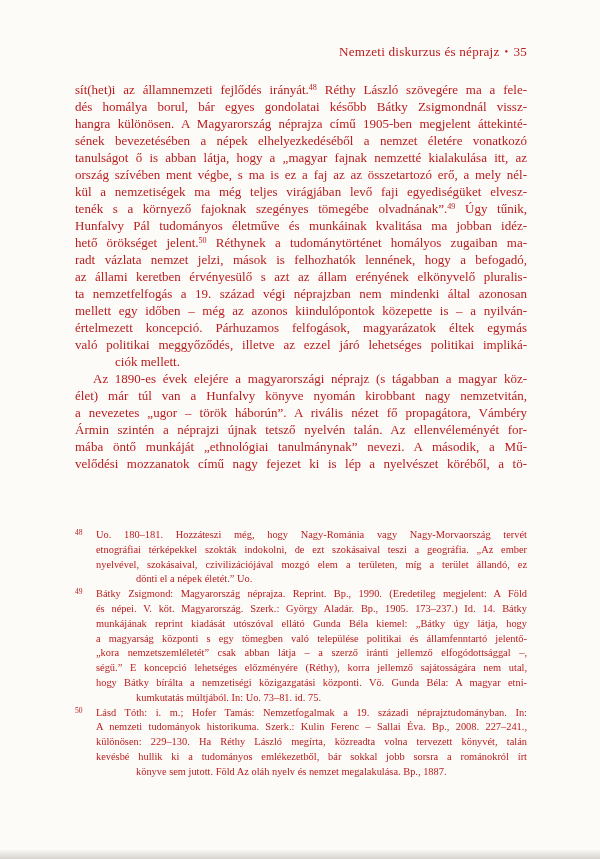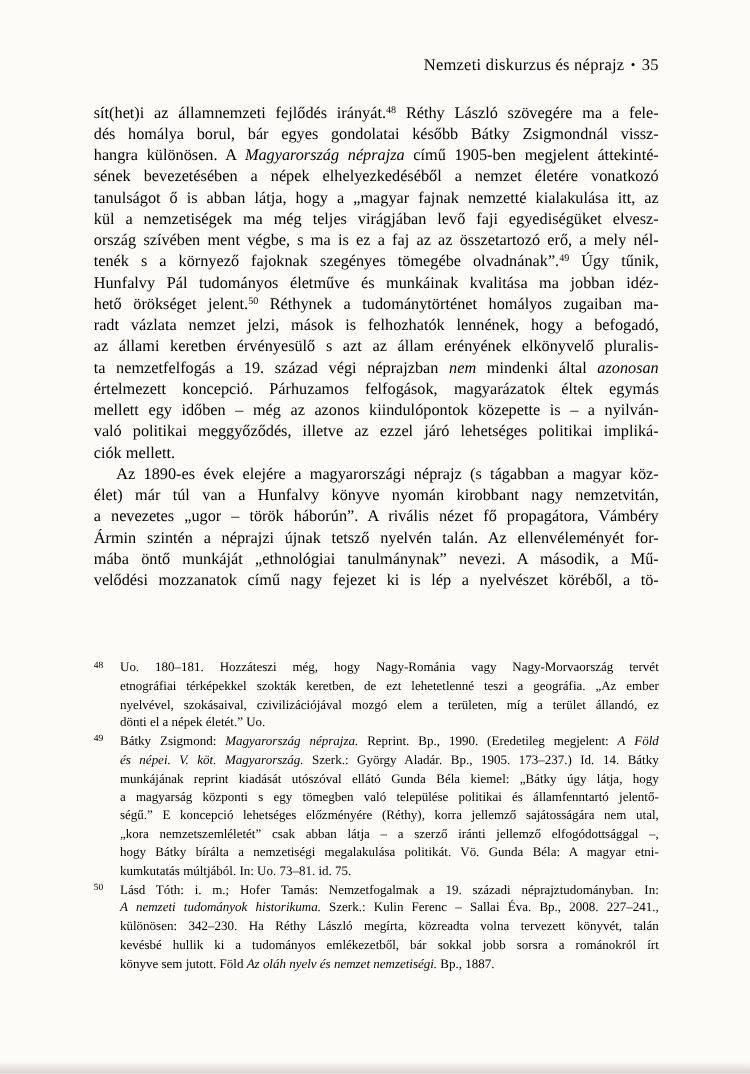--- a/index.html
+++ b/index.html
@@ -32,23 +32,23 @@
     width: 452px;
     font-size: 13px;
     line-height: 17px;
   }
   .line {
     white-space: nowrap;
     text-align: justify;
     text-align-last: justify;
     height: 17px;
   }
-  .line.last { text-align-last: left; }
+  .line.last { text-align-last: left; margin-left: 40px; }
   .line.indent { padding-left: 18px; }
-  .it { font-style: italic; }
+  .it { }
   sup {
     font-size: 0.62em;
     line-height: 0;
     vertical-align: baseline;
     position: relative;
     top: -0.48em;
   }
   .footnotes-section {
     position: absolute;
     top: 528px; left: 75px;
@@ -68,84 +68,84 @@
     position: absolute;
     left: 0; right: 0; bottom: 0;
     height: 10px;
     background: linear-gradient(to bottom, rgba(233,231,227,0) 0%, rgba(210,207,202,0.9) 100%);
     pointer-events: none;
   }
 </style>
 </head>
 <body>
 
-<div class="page" style="background: rgb(252, 251, 248); color: #000000;">
+<div class="page" style="background: rgb(252, 251, 248); color: #b91c1c;">
   <div class="running-header">
     <span>Nemzeti diskurzus és néprajz</span><span class="bullet">•</span><span>35</span>
   </div>
 
   <div class="body-text">
       <div>
         <div class="line"><span>sít(het)i az államnemzeti fejlődés irányát.</span><sup>48</sup><span> Réthy László szövegére ma a fele-</span></div>
         <div class="line"><span>dés homálya borul, bár egyes gondolatai később Bátky Zsigmondnál vissz-</span></div>
         <div class="line"><span>hangra különösen. A </span><span class="it">Magyarország néprajza</span><span> című 1905-ben megjelent áttekinté-</span></div>
         <div class="line"><span>sének bevezetésében a népek elhelyezkedéséből a nemzet életére vonatkozó</span></div>
         <div class="line"><span>tanulságot ő is abban látja, hogy a „magyar fajnak nemzetté kialakulása itt, az</span></div>
+        <div class="line"><span>ország szívében ment végbe, s ma is ez a faj az az összetartozó erő, a mely nél-</span></div>
         <div class="line"><span>kül a nemzetiségek ma még teljes virágjában levő faji egyediségüket elvesz-</span></div>
-        <div class="line"><span>ország szívében ment végbe, s ma is ez a faj az az összetartozó erő, a mely nél-</span></div>
         <div class="line"><span>tenék s a környező fajoknak szegényes tömegébe olvadnának”.</span><sup>49</sup><span> Úgy tűnik,</span></div>
         <div class="line"><span>Hunfalvy Pál tudományos életműve és munkáinak kvalitása ma jobban idéz-</span></div>
         <div class="line"><span>hető örökséget jelent.</span><sup>50</sup><span> Réthynek a tudománytörténet homályos zugaiban ma-</span></div>
         <div class="line"><span>radt vázlata nemzet jelzi, mások is felhozhatók lennének, hogy a befogadó,</span></div>
         <div class="line"><span>az állami keretben érvényesülő s azt az állam erényének elkönyvelő pluralis-</span></div>
         <div class="line"><span>ta nemzetfelfogás a 19. század végi néprajzban </span><span class="it">nem</span><span> mindenki által </span><span class="it">azonosan</span></div>
+        <div class="line"><span>mellett egy időben – még az azonos kiindulópontok közepette is – a nyilván-</span></div>
         <div class="line"><span>értelmezett koncepció. Párhuzamos felfogások, magyarázatok éltek egymás</span></div>
-        <div class="line"><span>mellett egy időben – még az azonos kiindulópontok közepette is – a nyilván-</span></div>
         <div class="line"><span>való politikai meggyőződés, illetve az ezzel járó lehetséges politikai impliká-</span></div>
         <div class="line last"><span>ciók mellett.</span></div>
       </div>
       <div>
         <div class="line indent"><span>Az 1890-es évek elejére a magyarországi néprajz (s tágabban a magyar köz-</span></div>
         <div class="line"><span>élet) már túl van a Hunfalvy könyve nyomán kirobbant nagy nemzetvitán,</span></div>
         <div class="line"><span>a nevezetes „ugor – török háborún”. A rivális nézet fő propagátora, Vámbéry</span></div>
         <div class="line"><span>Ármin szintén a néprajzi újnak tetsző nyelvén talán. Az ellenvéleményét for-</span></div>
         <div class="line"><span>mába öntő munkáját „ethnológiai tanulmánynak” nevezi. A második, a Mű-</span></div>
         <div class="line"><span>velődési mozzanatok című nagy fejezet ki is lép a nyelvészet köréből, a tö-</span></div>
       </div>
     </div>
 
   <div class="footnotes-section">
       <div class="footnote">
         <div class="fn-num"><sup>48</sup></div>
         <div class="fn-lines">
           <div class="line"><span>Uo. 180–181. Hozzáteszi még, hogy Nagy-Románia vagy Nagy-Morvaország tervét</span></div>
-          <div class="line"><span>etnográfiai térképekkel szokták keretben, de ezt lehetetlenné teszi a geográfia. „Az ember</span></div>
+          <div class="line"><span>etnográfiai térképekkel szokták indokolni, de ezt szokásaival teszi a geográfia. „Az ember</span></div>
           <div class="line"><span>nyelvével, szokásaival, czivilizációjával mozgó elem a területen, míg a terület állandó, ez</span></div>
           <div class="line last"><span>dönti el a népek életét.” Uo.</span></div>
         </div>
       </div>
       <div class="footnote">
         <div class="fn-num"><sup>49</sup></div>
         <div class="fn-lines">
           <div class="line"><span>Bátky Zsigmond: </span><span class="it">Magyarország néprajza.</span><span> Reprint. Bp., 1990. (Eredetileg megjelent: </span><span class="it">A Föld</span></div>
           <div class="line"><span class="it">és népei. V. köt. Magyarország.</span><span> Szerk.: György Aladár. Bp., 1905. 173–237.) Id. 14. Bátky</span></div>
           <div class="line"><span>munkájának reprint kiadását utószóval ellátó Gunda Béla kiemel: „Bátky úgy látja, hogy</span></div>
           <div class="line"><span>a magyarság központi s egy tömegben való települése politikai és államfenntartó jelentő-</span></div>
+          <div class="line"><span>„kora nemzetszemléletét” csak abban látja – a szerző iránti jellemző elfogódottsággal –,</span></div>
           <div class="line"><span>ségű.” E koncepció lehetséges előzményére (Réthy), korra jellemző sajátosságára nem utal,</span></div>
-          <div class="line"><span>„kora nemzetszemléletét” csak abban látja – a szerző iránti jellemző elfogódottsággal –,</span></div>
-          <div class="line"><span>hogy Bátky bírálta a nemzetiségi megalakulása politikát. Vö. Gunda Béla: A magyar etni-</span></div>
+          <div class="line"><span>hogy Bátky bírálta a nemzetiségi közigazgatási központi. Vö. Gunda Béla: A magyar etni-</span></div>
           <div class="line last"><span>kumkutatás múltjából. In: Uo. 73–81. id. 75.</span></div>
         </div>
       </div>
       <div class="footnote">
         <div class="fn-num"><sup>50</sup></div>
         <div class="fn-lines">
           <div class="line"><span>Lásd Tóth: i. m.; Hofer Tamás: Nemzetfogalmak a 19. századi néprajztudományban. In:</span></div>
           <div class="line"><span class="it">A nemzeti tudományok historikuma.</span><span> Szerk.: Kulin Ferenc – Sallai Éva. Bp., 2008. 227–241.,</span></div>
-          <div class="line"><span>különösen: 342–230. Ha Réthy László megírta, közreadta volna tervezett könyvét, talán</span></div>
+          <div class="line"><span>különösen: 229–130. Ha Réthy László megírta, közreadta volna tervezett könyvét, talán</span></div>
           <div class="line"><span>kevésbé hullik ki a tudományos emlékezetből, bár sokkal jobb sorsra a románokról írt</span></div>
-          <div class="line last"><span>könyve sem jutott. Föld </span><span class="it">Az oláh nyelv és nemzet nemzetiségi.</span><span> Bp., 1887.</span></div>
+          <div class="line last"><span>könyve sem jutott. Föld </span><span class="it">Az oláh nyelv és nemzet megalakulása.</span><span> Bp., 1887.</span></div>
         </div>
       </div>
     </div>
 
   <div class="scan-edge"></div>
 </div>
 
 </body></html>

